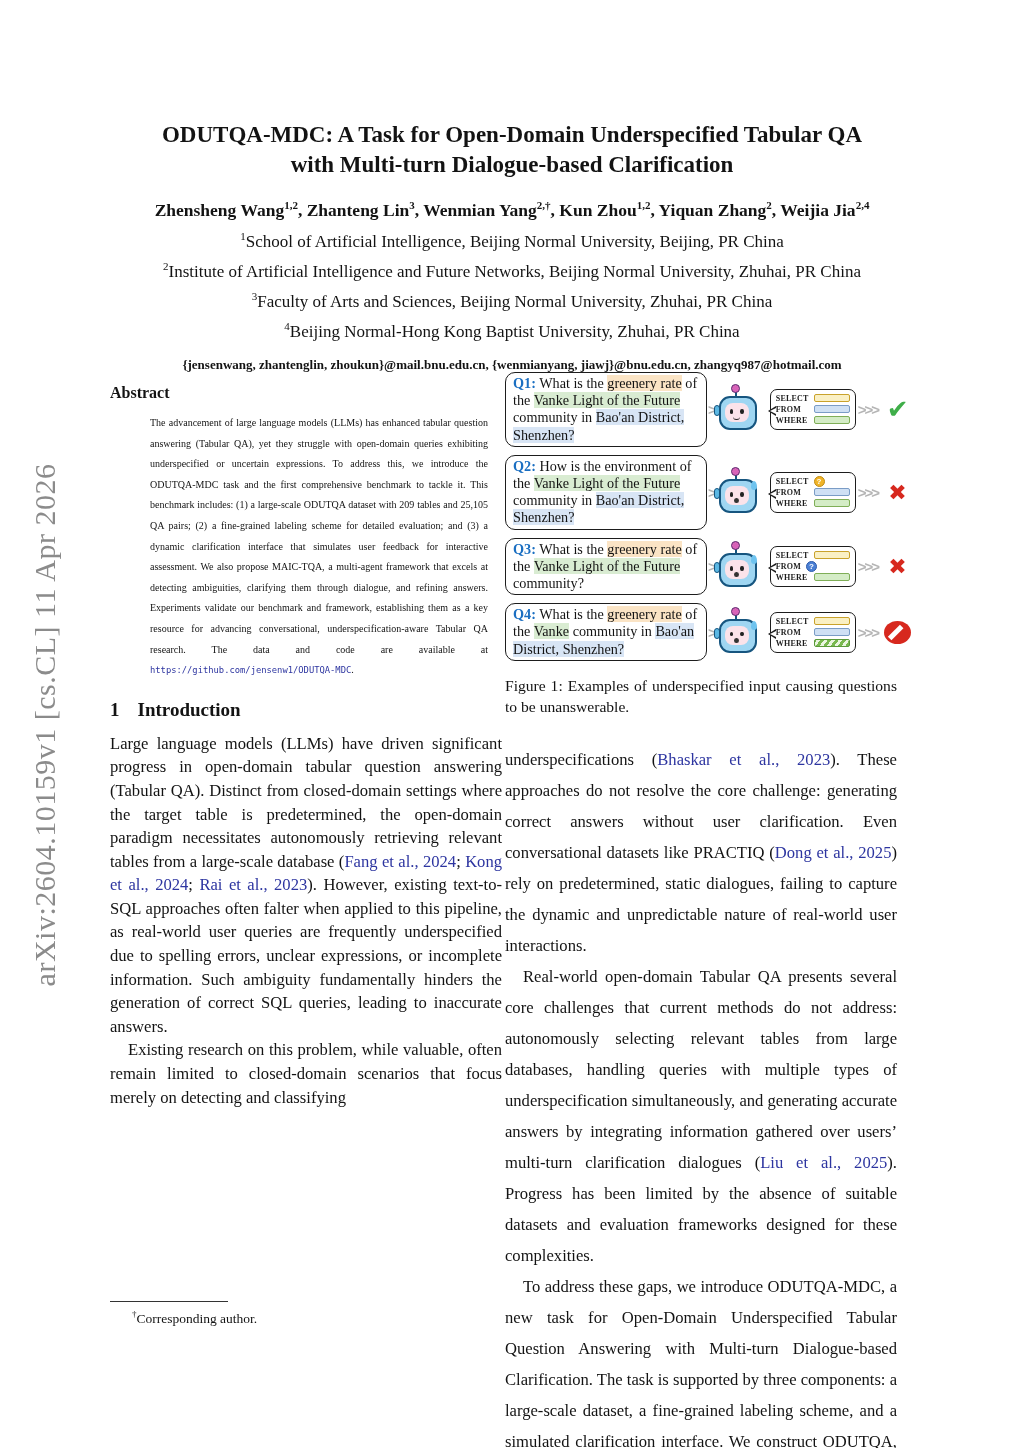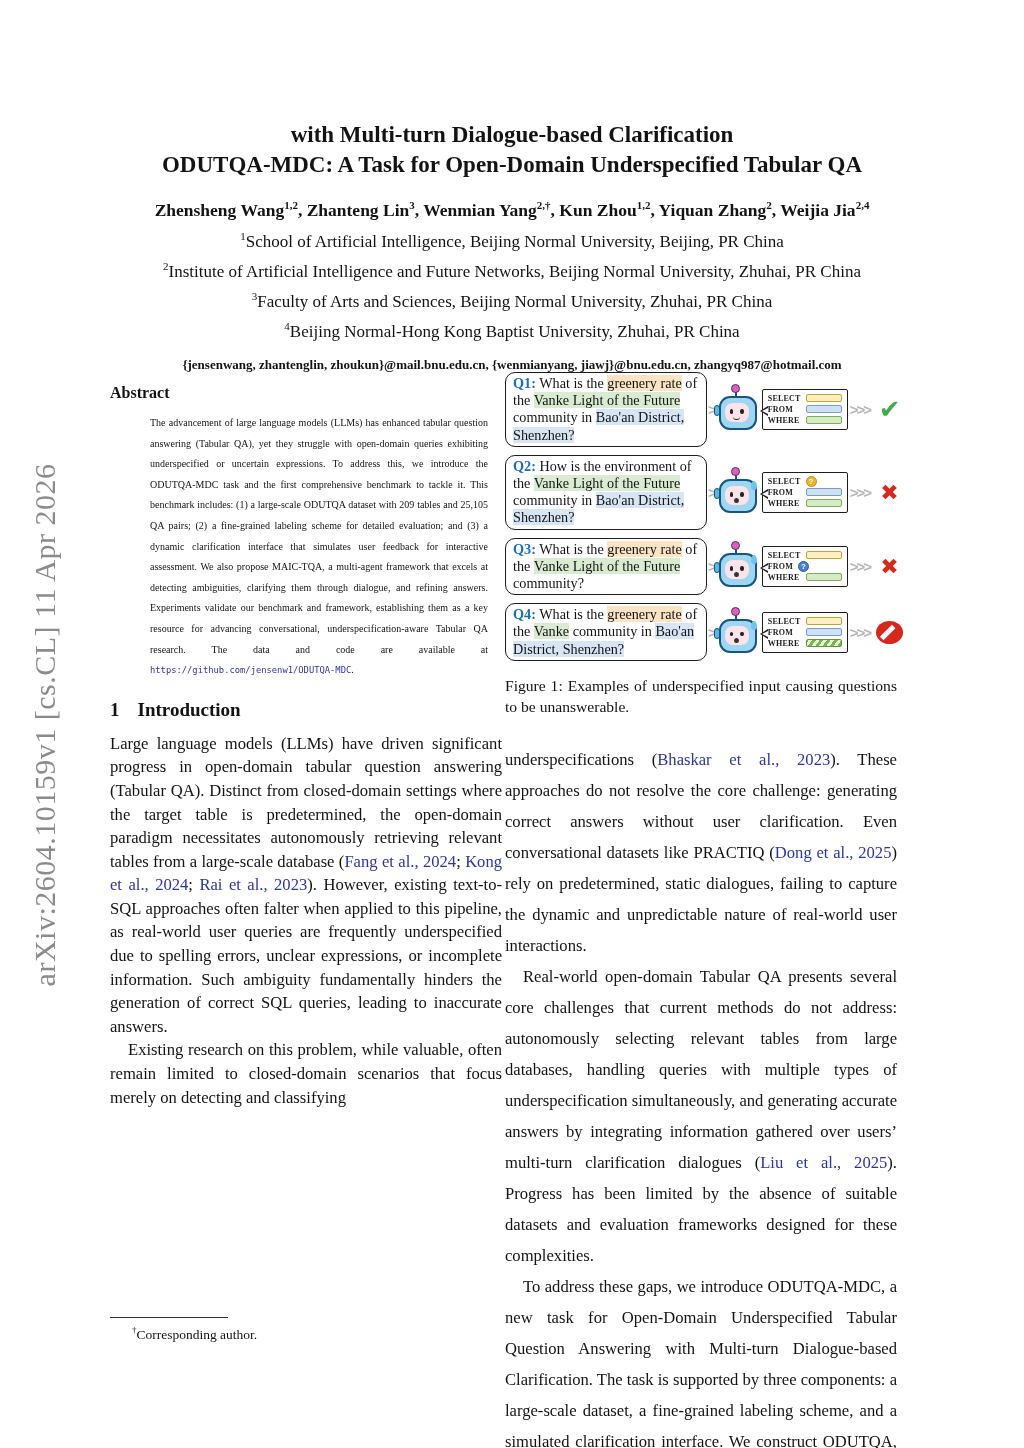--- a/index.html
+++ b/index.html
@@ -40,21 +40,21 @@
   .body-p + .body-p { margin-top:0; }
 
   .seg.cite { color:#2d35a0; }
   .seg.url  { color:#2d35a0; font-family:"DejaVu Sans Mono", monospace; font-size:0.88em; }
   .seg.qnum { color:#1b6fc2; font-weight:bold; }
   .seg.hl-orange { background:#fbe4c5; }
   .seg.hl-green  { background:#d9ecd2; }
   .seg.hl-blue   { background:#d8e5f5; }
 
   
-  .footnote { position:absolute; left:110px; top:1301px; width:392px; background:#fff;margin-top:16px; }
+  .footnote { position:absolute; left:110px; top:1301px; width:392px; background:#fff; }
   .fn-rule { width:118px; border-top:1.2px solid #333; margin-bottom:7px; }
   .fn-text { font-size:13.5px; margin-left:22px; }
   .fn-text sup { font-size:9px; }
 
   
   .fig { width:392px; }
   .fig-row { display:flex; align-items:center; margin-bottom:8px; }
   .qbox {
     width:186px; min-width:186px; box-sizing:content-box;
     padding:2px 7px; border:1.8px solid #1d1d1d; border-radius:10px;
@@ -95,22 +95,22 @@
     background:#5bb7e3; border:1.6px solid #16557f; border-radius:3px;
   }
   .robot .ear.e-l { left:-3px; } .robot .ear.e-r { right:3px; }
   .robot .sweat { display:none; position:absolute; right:2px; top:13px; width:6px; height:9px;
     background:#6ec3ef; border-radius:50% 50% 50% 50% / 62% 62% 38% 38%; }
   .robot.worried .sweat { display:block; }
 
   
   .bubble {
     position:relative; flex:0 0 86px; width:86px; box-sizing:border-box;
-    border:1.7px solid #1d1d1d; border-radius:2px; background:#fff; padding:3px 5px 3px 5px;
-    margin-left:3px;
+    border:1.7px solid #1d1d1d; border-radius:7px; background:#fff; padding:3px 5px 3px 5px;
+    margin-left:11px;
   }
   .bubble::before {
     content:""; position:absolute; left:-8px; top:16px;
     border:5px solid transparent; border-right:8px solid #1d1d1d;
   }
   .bubble::after {
     content:""; position:absolute; left:-4px; top:18px;
     border:3px solid transparent; border-right:6px solid #ffffff;
   }
   .sql-line { display:flex; align-items:center; height:11px; }
@@ -153,22 +153,22 @@
 </style>
 </head>
 <body>
 
 <div class="page">
 
   <div class="watermark">arXiv:2604.10159v1  [cs.CL]  11 Apr 2026</div>
 
   <div class="header">
     <div class="title">
+      <div>ODUTQA-MDC: A Task for Open-Domain Underspecified Tabular QA</div>
       <div>with Multi-turn Dialogue-based Clarification</div>
-      <div>ODUTQA-MDC: A Task for Open-Domain Underspecified Tabular QA</div>
     </div>
     <div class="authors" id="authors"><span>Zhensheng Wang</span><sup>1,2</sup>, <span>Zhanteng Lin</span><sup>3</sup>, <span>Wenmian Yang</span><sup>2,†</sup>, <span>Kun Zhou</span><sup>1,2</sup>, <span>Yiquan Zhang</span><sup>2</sup>, <span>Weijia Jia</span><sup>2,4</sup></div>
     <div class="affils" id="affils">
         <div class="affil"><sup>1</sup>School of Artificial Intelligence, Beijing Normal University, Beijing, PR China</div>
         <div class="affil"><sup>2</sup>Institute of Artificial Intelligence and Future Networks, Beijing Normal University, Zhuhai, PR China</div>
         <div class="affil"><sup>3</sup>Faculty of Arts and Sciences, Beijing Normal University, Zhuhai, PR China</div>
         <div class="affil"><sup>4</sup>Beijing Normal-Hong Kong Baptist University, Zhuhai, PR China</div>
       </div>
     <div class="emails">{jensenwang, zhantenglin, zhoukun}@mail.bnu.edu.cn, {wenmianyang, jiawj}@bnu.edu.cn, zhangyq987@hotmail.com</div>
   </div>

